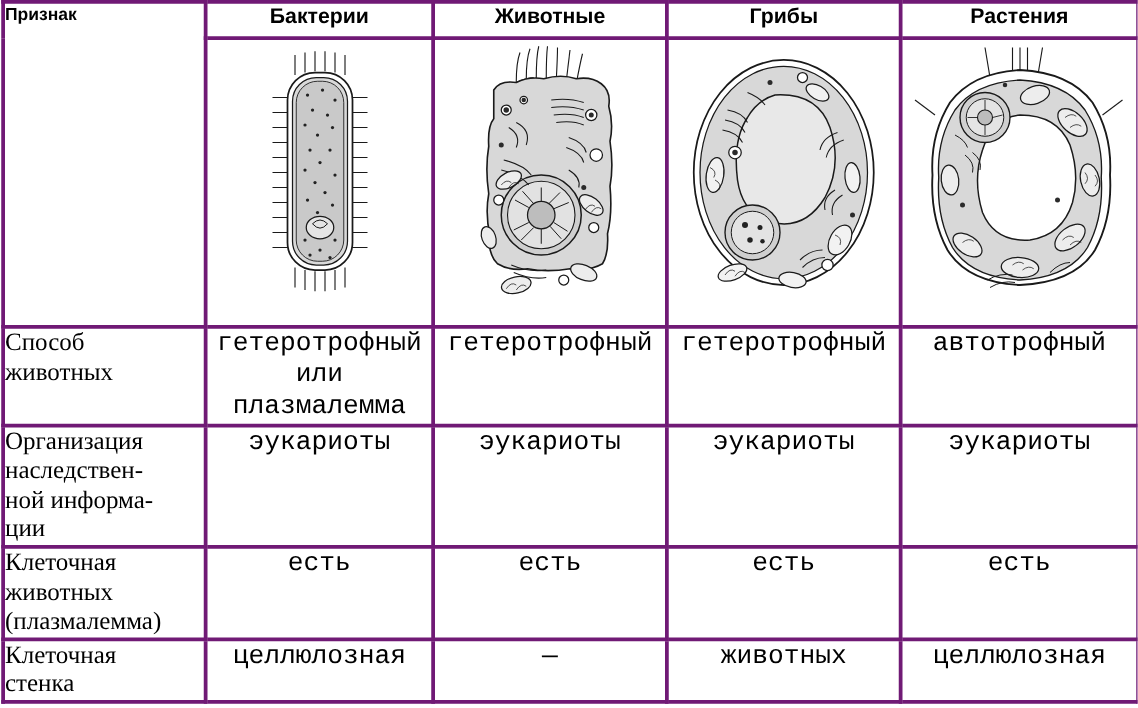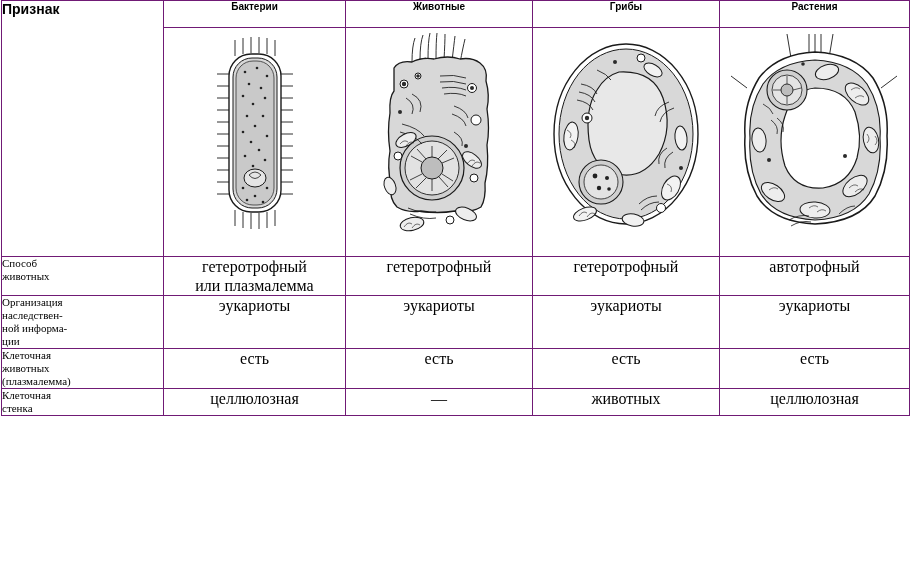--- a/index.html
+++ b/index.html
@@ -29,51 +29,52 @@
     padding: 6px 10px 7px 10px;
     line-height: 1.2;
   }
   table.cmp {
     border-collapse: collapse;
     width: 908px;
     margin: 0 1px;
     table-layout: fixed;
   }
   table.cmp td, table.cmp th {
-    border: 1px solid #701a75;
+    border: 3px solid #701a75;
     vertical-align: top;
     padding: 0;
   }
   .colhead {
     text-align: center;
     font-family: "Liberation Sans", sans-serif;
     font-weight: bold;
-    font-size: 10px;
+    font-size: 17px;
     padding: 8px 4px 4px 4px;
     vertical-align: top;
   }
   .feature-head {
     font-family: "Liberation Sans", sans-serif;
     font-weight: bold;
     font-size: 14px;
     vertical-align: middle;
     padding-left: 12px;
   }
   .rowlabel {
-    font-size: 11px;
+    font-size: 20px;
     line-height: 1.18;
     padding: 7px 4px 7px 12px;
     vertical-align: top;
   }
   .cellval {
-    font-size: 16px;
+    font-size: 21px;
     line-height: 1.2;
     text-align: center;
     padding: 7px 6px 7px 6px;
     vertical-align: top;
+    font-family: Liberation Mono, monospace;
   }
   .imgcell {
     text-align: center;
     vertical-align: top;
     padding: 0;
     height: 228px;
   }
   .imgwrap {
     display: block;
     width: 100%;

